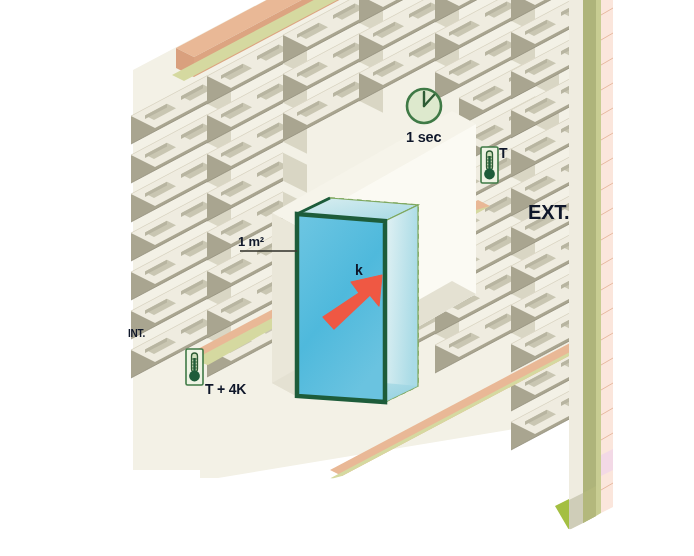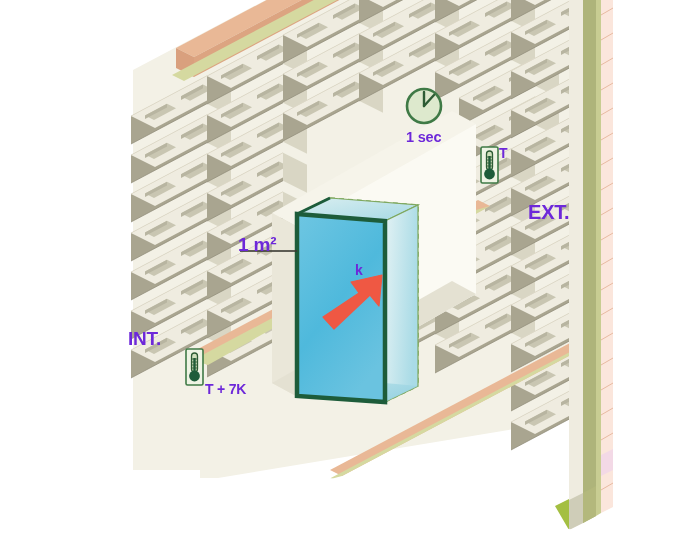--- a/index.html
+++ b/index.html
@@ -1,27 +1,27 @@
 <!DOCTYPE html>
 <html><head>
 <meta charset="utf-8">
 <style>
   html,body{margin:0;padding:0;background:#ffffff;}
   body{width:694px;height:556px;position:relative;overflow:hidden;
        font-family:"Liberation Sans",sans-serif;}
   #stage{position:absolute;left:0;top:0;width:694px;height:556px;}
   svg.layer{position:absolute;left:0;top:0;width:694px;height:556px;}
-  .lbl{position:absolute;font-weight:bold;color:#6d28d9;white-space:nowrap;
+  .lbl{position:absolute;font-weight:bold;color:#0f172a;white-space:nowrap;
        letter-spacing:-0.2px;}
-  #lbl-int{left:128px;top:328px;font-size:19px;}
+  #lbl-int{left:128px;top:328px;font-size:10px;}
   #lbl-ext{left:528px;top:201px;font-size:20px;}
   #lbl-sec{left:406px;top:129px;font-size:14.5px;}
   #lbl-t{left:499px;top:145px;font-size:14px;}
   #lbl-t1k{left:205px;top:381px;font-size:14px;}
-  #lbl-area{left:238px;top:234px;font-size:19px;}
+  #lbl-area{left:238px;top:234px;font-size:13px;}
   #lbl-k{left:355px;top:262px;font-size:14px;font-style:normal;}
 </style>
 </head>
 <body>
 
 <div id="stage">
 
   <svg class="layer" viewBox="0 0 694 556">
     <defs>
       <linearGradient id="glassFront" x1="0" y1="0" x2="0.6" y2="1">
@@ -278,17 +278,17 @@
         <path d="M192,365 L197,365"></path>
           <path d="M192,368 L197,368"></path>
       </g>
     </g>
   </svg>
 
   <div class="lbl" id="lbl-int">INT.</div>
   <div class="lbl" id="lbl-ext">EXT.</div>
   <div class="lbl" id="lbl-sec">1 sec</div>
   <div class="lbl" id="lbl-t">T</div>
-  <div class="lbl" id="lbl-t1k">T + 7K</div>
+  <div class="lbl" id="lbl-t1k">T + 4K</div>
   <div class="lbl" id="lbl-area">1 m²</div>
   <div class="lbl" id="lbl-k">k</div>
 
 </div>
 
 </body></html>

